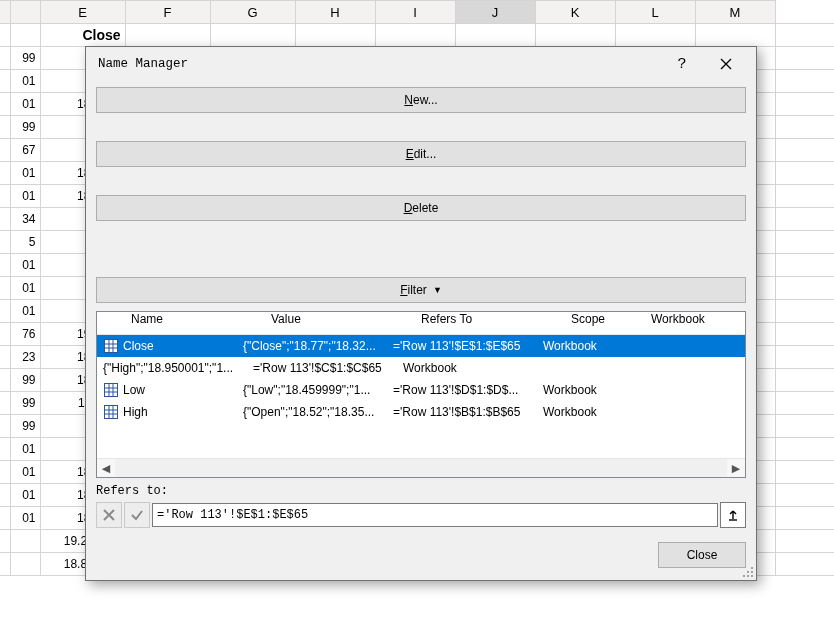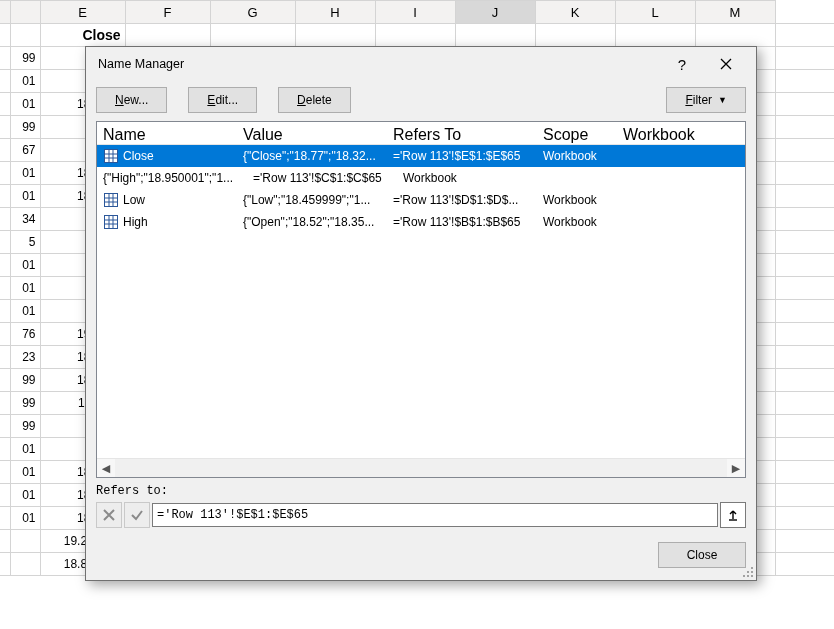--- a/index.html
+++ b/index.html
@@ -16,34 +16,34 @@
   .sheet td.hdr{font-weight:bold;font-size:14px;text-align:right;}
   .sheet col.cA{width:10px;} .sheet col.cB{width:30px;}
   .sheet col.cC{width:85px;} .sheet col.cD{width:85px;} .sheet col.cE{width:85px;}
   .sheet col.cF{width:80px;} .sheet col.cG{width:80px;} .sheet col.cH{width:80px;}
   .sheet col.cI{width:80px;} .sheet col.cJ{width:80px;} .sheet col.cK{width:80px;}
   .sheet col.cL{width:80px;}
 
   
   .dialog{position:absolute;left:85px;top:46px;width:672px;height:535px;background:#f0f0f0;border:1px solid #707070;
     box-shadow:4px 4px 12px rgba(0,0,0,.35);display:flex;flex-direction:column;box-sizing:border-box;}
-  .titlebar{height:34px;display:flex;align-items:center;padding:0 8px 0 12px;font-size:12.5px;}
+  .titlebar{height:34px;display:flex;align-items:center;padding:0 8px 0 12px;font-size:12.5px;font-family:Liberation Mono, monospace;}
   .titlebar .title{flex:1;}
   .titlebar .tbtn{width:44px;height:30px;display:flex;align-items:center;justify-content:center;font-size:14px;}
   .titlebar svg{display:block;}
 
-  .toolbar{padding:6px 10px 8px 10px;display:flex;gap:21px;}
+  .toolbar{padding:6px 10px 8px 10px;display:flex;gap:28px;flex-direction:column;}
   .toolbar .spacer{flex:1;}
   .btn{height:26px;padding:0 18px;background:#e1e1e1;border:1px solid #adadad;font:inherit;display:inline-flex;align-items:center;justify-content:center;gap:4px;}
   .btn .u{text-decoration:underline;}
   .btn:disabled{color:#888;}
   .btn .caret{font-size:9px;margin-left:2px;}
 
   .listwrap{margin:0 10px;border:1px solid #828790;background:#fff;flex:1;display:flex;flex-direction:column;min-height:0;}
-  .colheads{display:flex;height:22px;align-items:flex-end;font-size:16px;border-bottom:1px solid #e5e5e5;background:#fff;}
+  .colheads{display:flex;height:22px;align-items:flex-start;font-size:12px;border-bottom:1px solid #e5e5e5;background:#fff;padding-left:28px;}
   .colheads>div{padding:0 6px;box-sizing:border-box;overflow:hidden;white-space:nowrap;}
   .c-name{width:140px;} .c-value{width:150px;} .c-refers{width:150px;} .c-scope{width:80px;} .c-comment{flex:1;}
   .rows{flex:1;overflow:auto;}
   .row{display:flex;height:22px;align-items:center;font-size:12px;}
   .row>div{padding:0 6px;box-sizing:border-box;overflow:hidden;white-space:nowrap;text-overflow:ellipsis;}
   .row .c-name{display:flex;align-items:center;gap:4px;}
   .row.sel{background:#0078d7;color:#fff;}
   .nm-icon{width:16px;height:16px;flex:0 0 16px;}
 
   .hscroll{height:18px;border-top:1px solid #e5e5e5;display:flex;align-items:center;background:#f7f7f7;}

